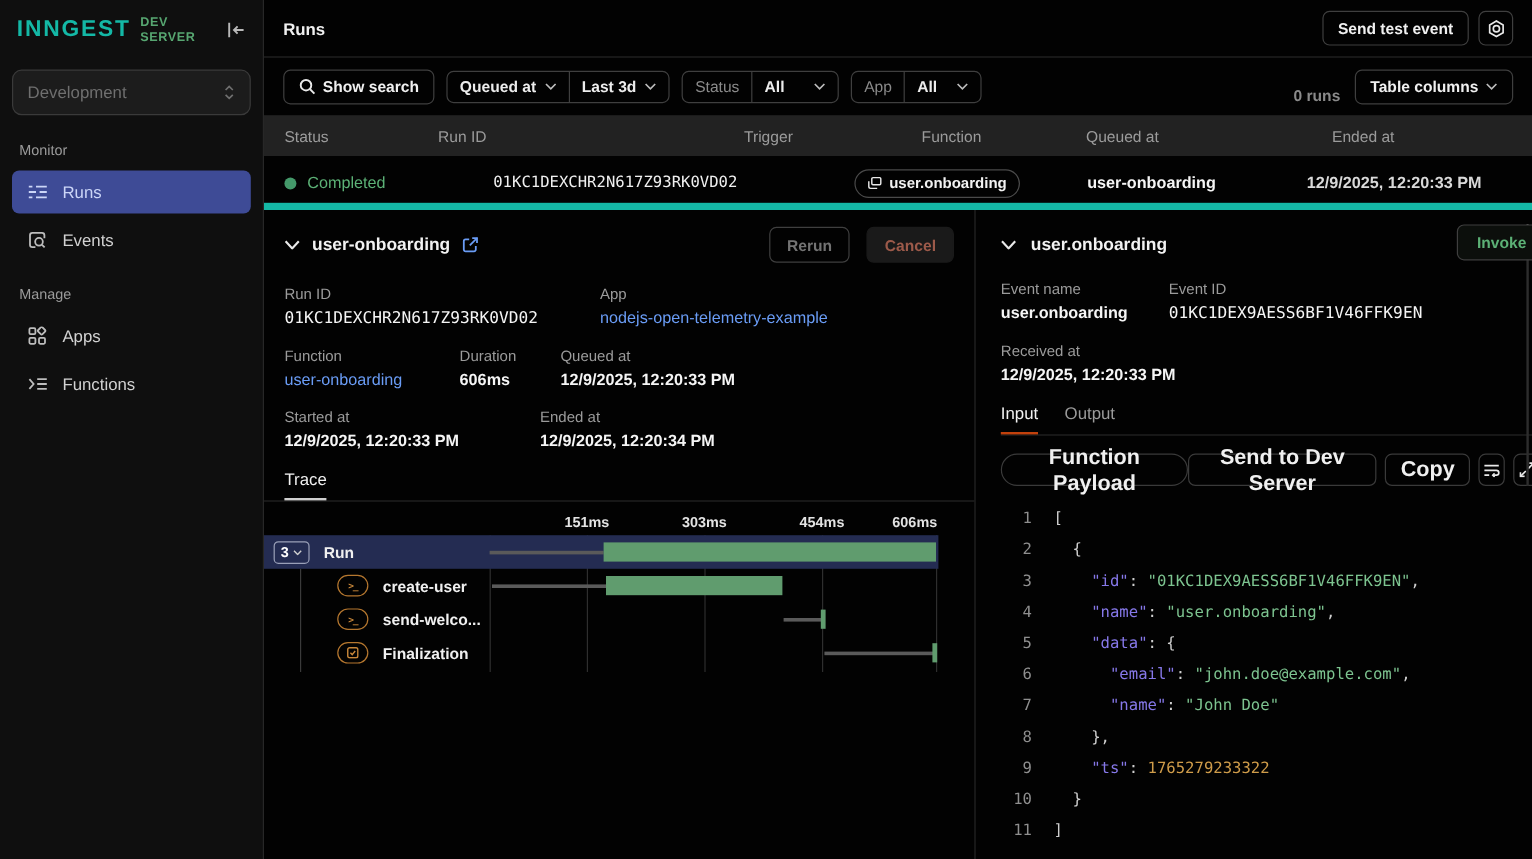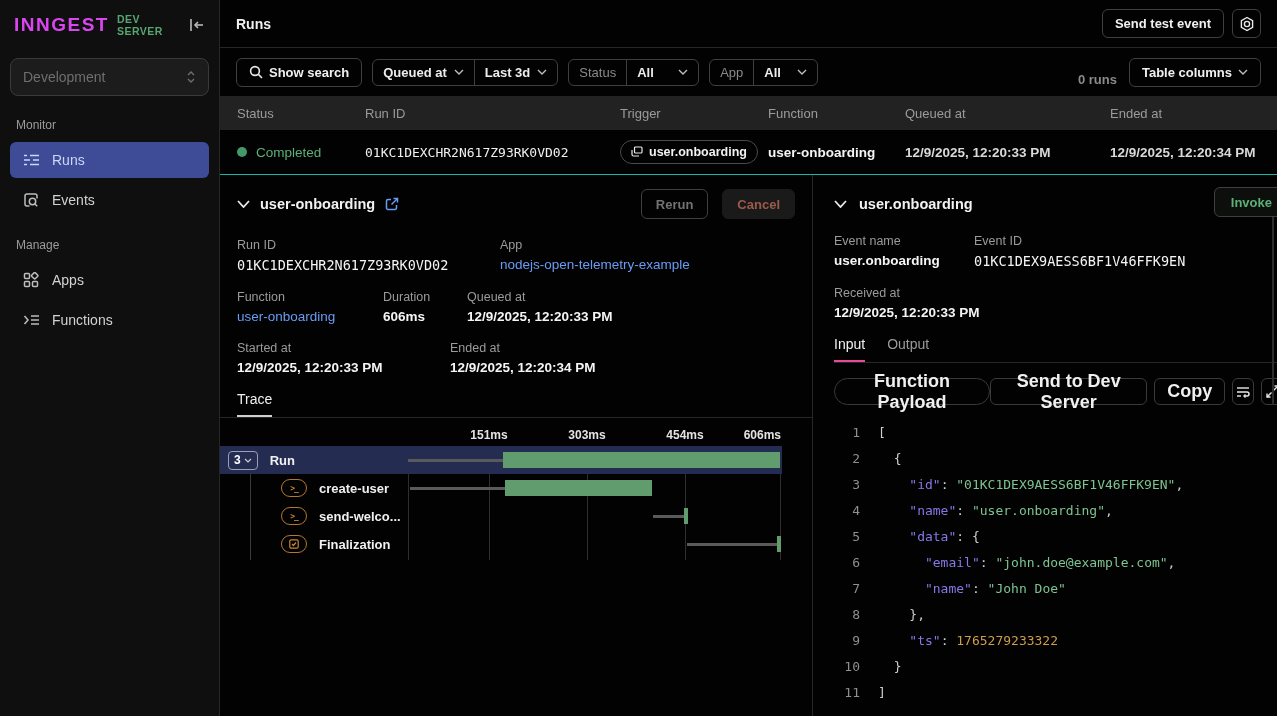--- a/index.html
+++ b/index.html
@@ -7,21 +7,21 @@
   body {
     background:#020202; color:#e9e9e9;
     font-family:"Liberation Sans", sans-serif;
     font-size:13px; display:flex;
   }
   .mono { font-family:"DejaVu Sans Mono", monospace; }
 
   
   .sidebar { width:220px; min-width:220px; background:#0f0f0f; border-right:1px solid #272727; display:flex; flex-direction:column; }
   .logo-row { height:50px; display:flex; align-items:center; padding:0 14px; gap:8px; }
-  .logo-text { font-size:19px; font-weight:800; letter-spacing:1.5px; color:#d946ef; }
+  .logo-text { font-size:19px; font-weight:800; letter-spacing:1.5px; color:#14b8a6; }
   .env-badge { font-size:10.5px; font-weight:700; letter-spacing:.5px; color:#57a671; }
   .collapse-btn { margin-left:auto; color:#b9b9b9; display:flex; align-items:center; cursor:pointer; }
   .ws-select { margin:8px 10px 4px; height:38px; background:#1c1c1c; border:1px solid #3a3a3a; border-radius:8px;
     display:flex; align-items:center; padding:0 12px; color:#6f6f6f; font-size:14px; }
   .ws-select .chev { margin-left:auto; color:#6f6f6f; }
   .nav-section-label { color:#9b9b9b; font-size:12px; margin:18px 16px 8px; }
   .nav-item { height:36px; margin:2px 10px; border-radius:6px; display:flex; align-items:center; gap:12px;
     padding:0 12px; color:#d2d2d2; font-size:14px; cursor:pointer; }
   .nav-item .nav-ic { width:18px; display:flex; justify-content:center; color:#bdbdbd; }
   .nav-item.active { background:#3e4b96; color:#ccd6f8; }
@@ -42,21 +42,21 @@
   .filter-seg { display:flex; align-items:center; gap:7px; padding:0 10px; height:100%; font-weight:600; color:#ececec; cursor:pointer; }
   .filter-seg + .filter-seg { border-left:1px solid #3f3f3f; }
   .filter-seg.dim { color:#8a8a8a; font-weight:400; cursor:default; }
   .chev-sm { color:#bdbdbd; display:flex; }
   .filter-right { margin-left:auto; display:flex; align-items:flex-end; gap:12px; }
   .runs-count { color:#8a8a8a; font-weight:600; }
 
   
   .tgrid { display:grid; grid-template-columns:128px 255px 148px 137px 205px 1fr; padding-left:17px; align-items:center; }
   .thead { height:34px; min-height:34px; background:#222222; color:#9b9b9b; font-size:13px; }
-  .trow { height:45px; min-height:45px; border-bottom:1px solid #14b8a6; }
+  .trow { height:45px; min-height:45px; border-bottom:6px solid #14b8a6;gap:46px; }
   .status-cell { display:flex; align-items:center; gap:9px; }
   .status-dot { width:10px; height:10px; border-radius:50%; background:#44996a; }
   .status-text { color:#5cb176; font-size:13.5px; }
   .runid-cell { font-size:13px; color:#f0f0f0; }
   .trigger-badge { display:inline-flex; align-items:center; gap:6px; border:1px solid #4a4a4a; border-radius:999px;
     height:24px; padding:0 10px; font-size:12.5px; font-weight:700; color:#f2f2f2; cursor:pointer; }
   .fn-cell { font-weight:700; color:#f5f5f5; font-size:13.5px; }
   .date-cell { color:#d9d9d9; font-weight:600; font-size:13.5px; }
 
   
@@ -99,21 +99,21 @@
   .wf-coldiv { position:absolute; left:188px; top:20px; height:114px; width:1px; background:#2e2e2e; }
 
   
   .event-panel { flex:1; min-width:0; padding:12px 0 0 21px; position:relative; overflow:hidden; display:flex; flex-direction:column; }
   .ep-header { display:flex; align-items:center; gap:12px; height:34px; padding-right:26px; position:relative; }
   .ep-invoke { position:absolute; right:-12px; top:0; }
   .scrollbar-thumb { position:absolute; right:2px; top:12px; width:4px; height:26px; background:#c9c9c9; border-radius:2px; }
   .scrollbar-track { position:absolute; right:3px; top:40px; width:2px; height:190px; background:#2d2d2d; }
   .ep-tabs { margin-top:16px; border-bottom:1px solid #272727; display:flex; gap:22px; }
   .ep-tab { font-size:14px; padding-bottom:8px; color:#9b9b9b; cursor:pointer; }
-  .ep-tab.active { color:#f2f2f2; border-bottom:2px solid #ec4899; }
+  .ep-tab.active { color:#f2f2f2; border-bottom:2px solid #c2410c; }
   .payload-row { margin-top:15px; display:flex; align-items:center; padding-right:0; }
   .pill { border:1px solid #3a3a3a; border-radius:6px; background:transparent; color:#f0f0f0; font-weight:600;
     font-size:18px; height:27px; padding:0 12px; display:inline-flex; align-items:center; justify-content:center; gap:6px;
     font-family:"Liberation Sans", sans-serif; cursor:pointer; }
   .pill.rounded { border-radius:999px; }
   .payload-right { margin-left:auto; display:flex; gap:7px; align-items:center;border-radius:10px; }
   .pill.sq { width:27px; padding:0; }
 
   
   .code-block { margin-top:14px; font-family:"DejaVu Sans Mono", monospace; font-size:13px; }

